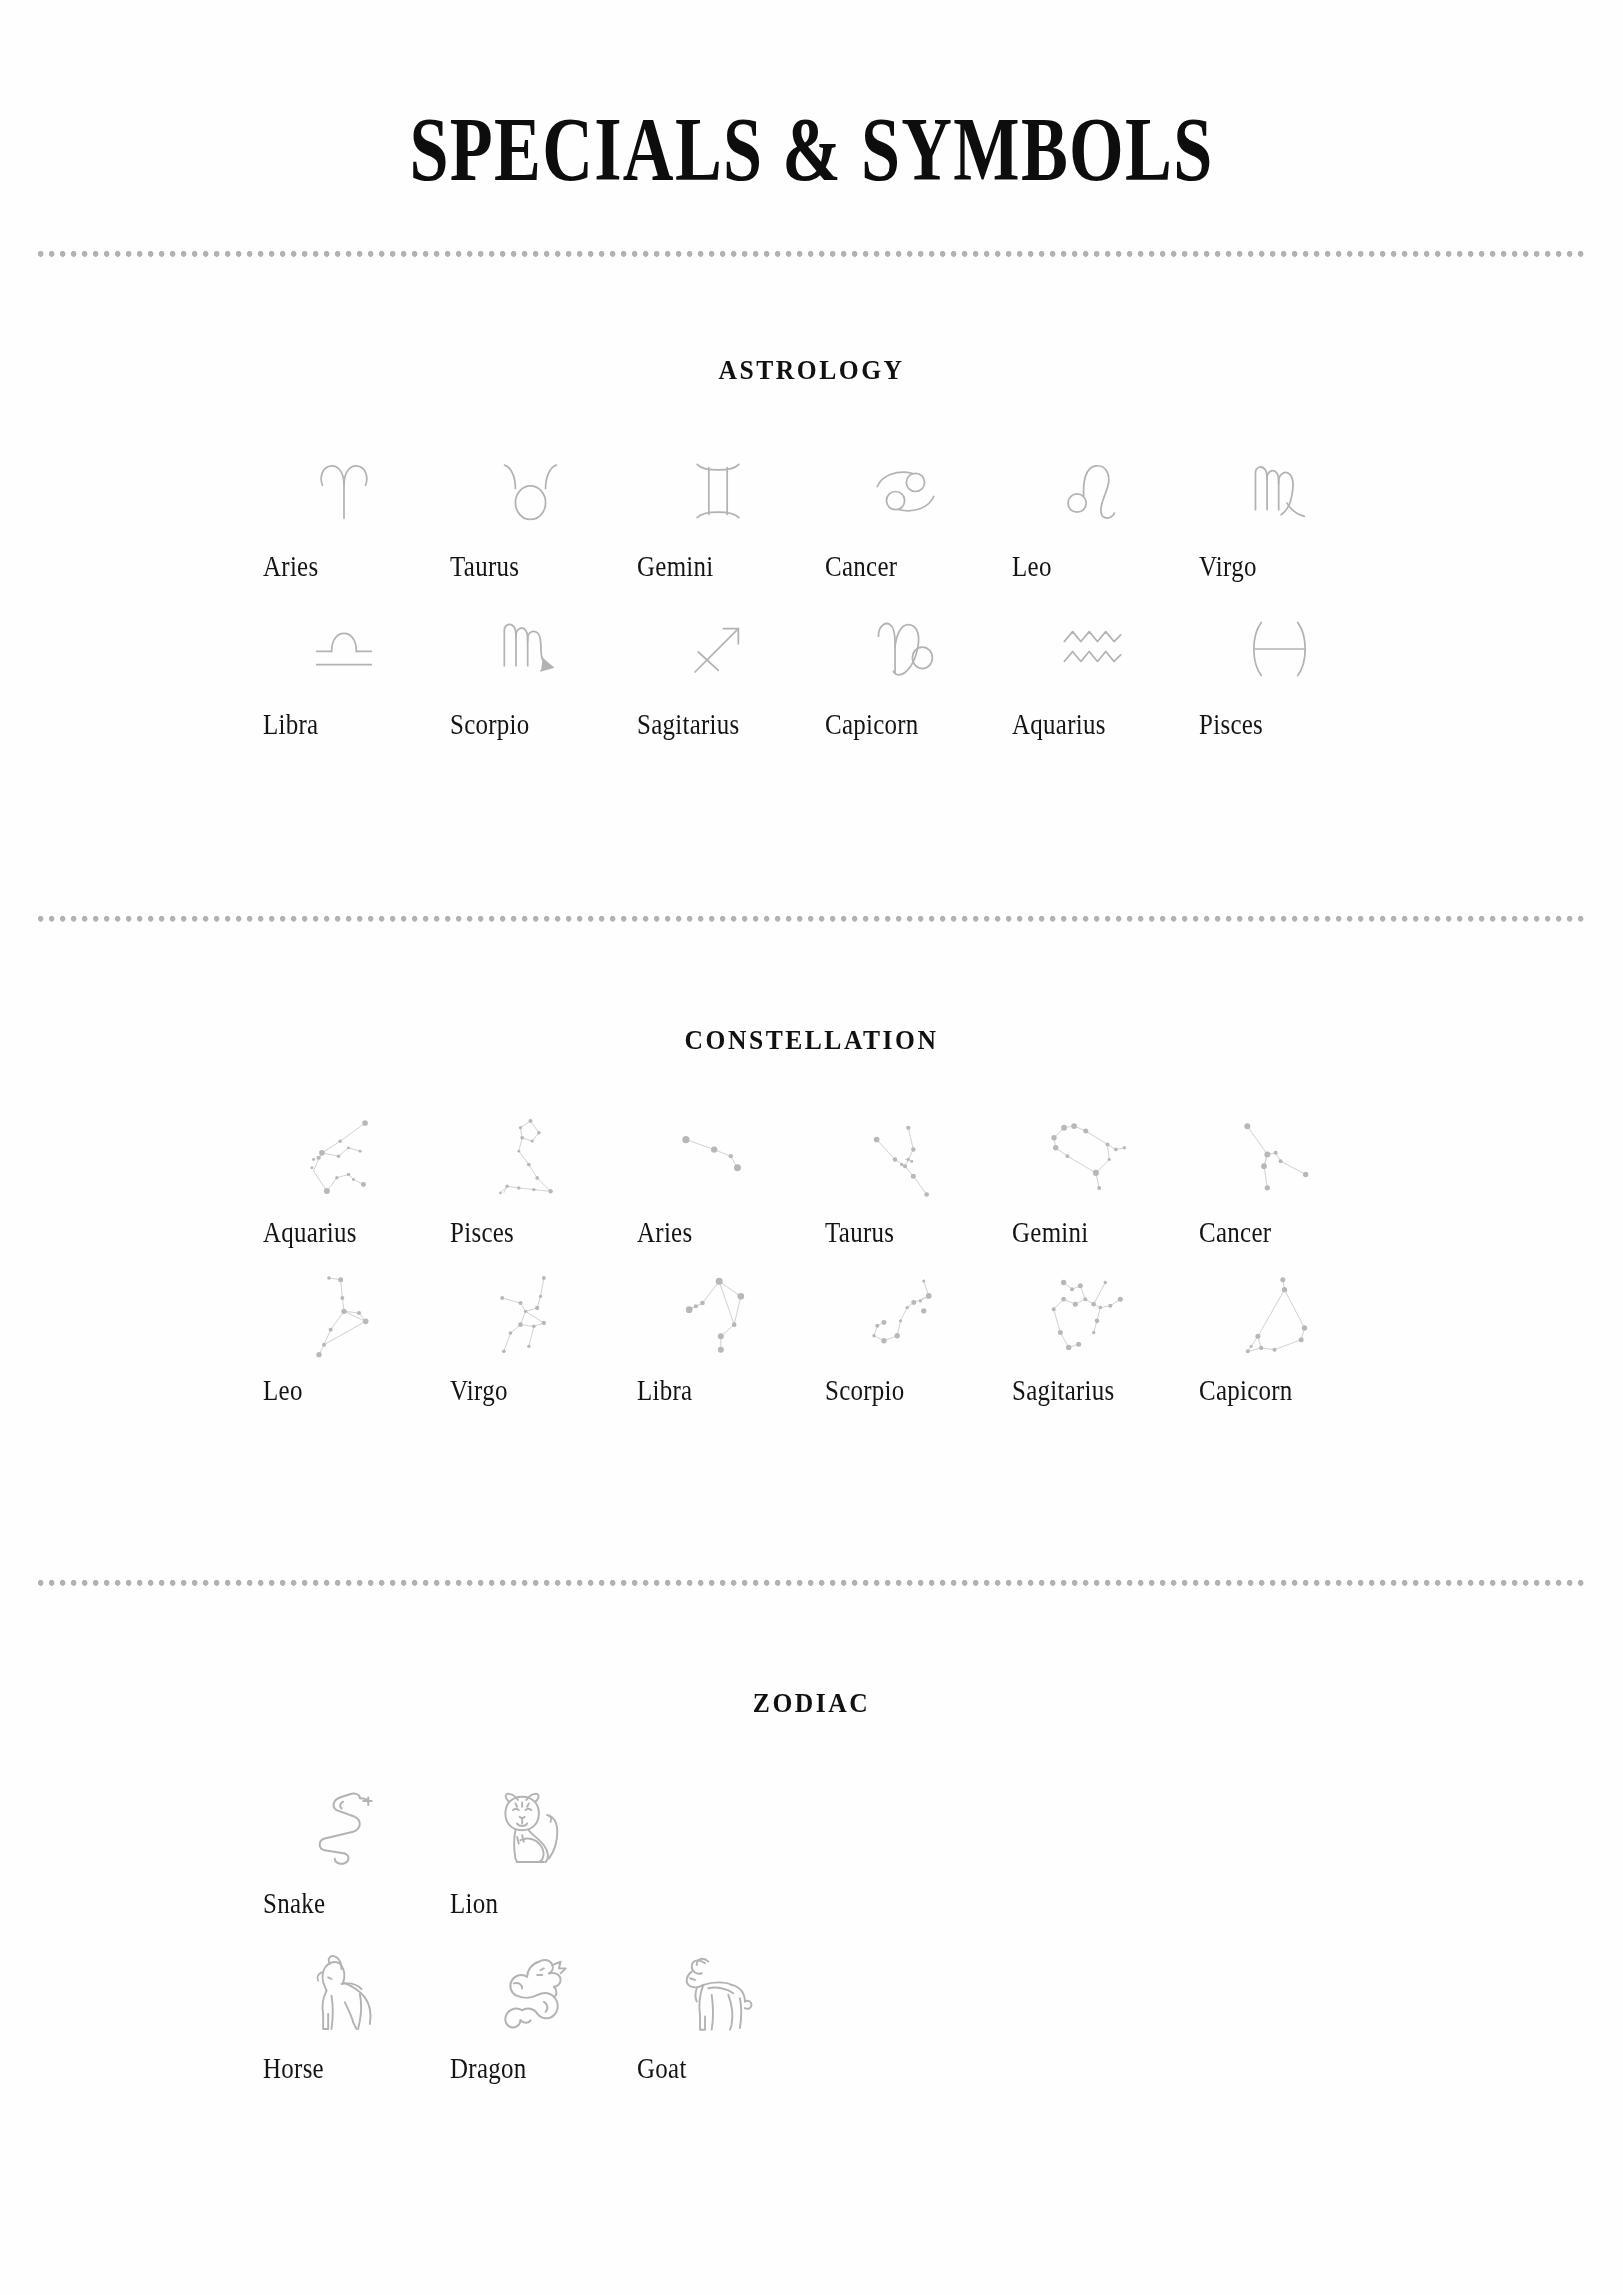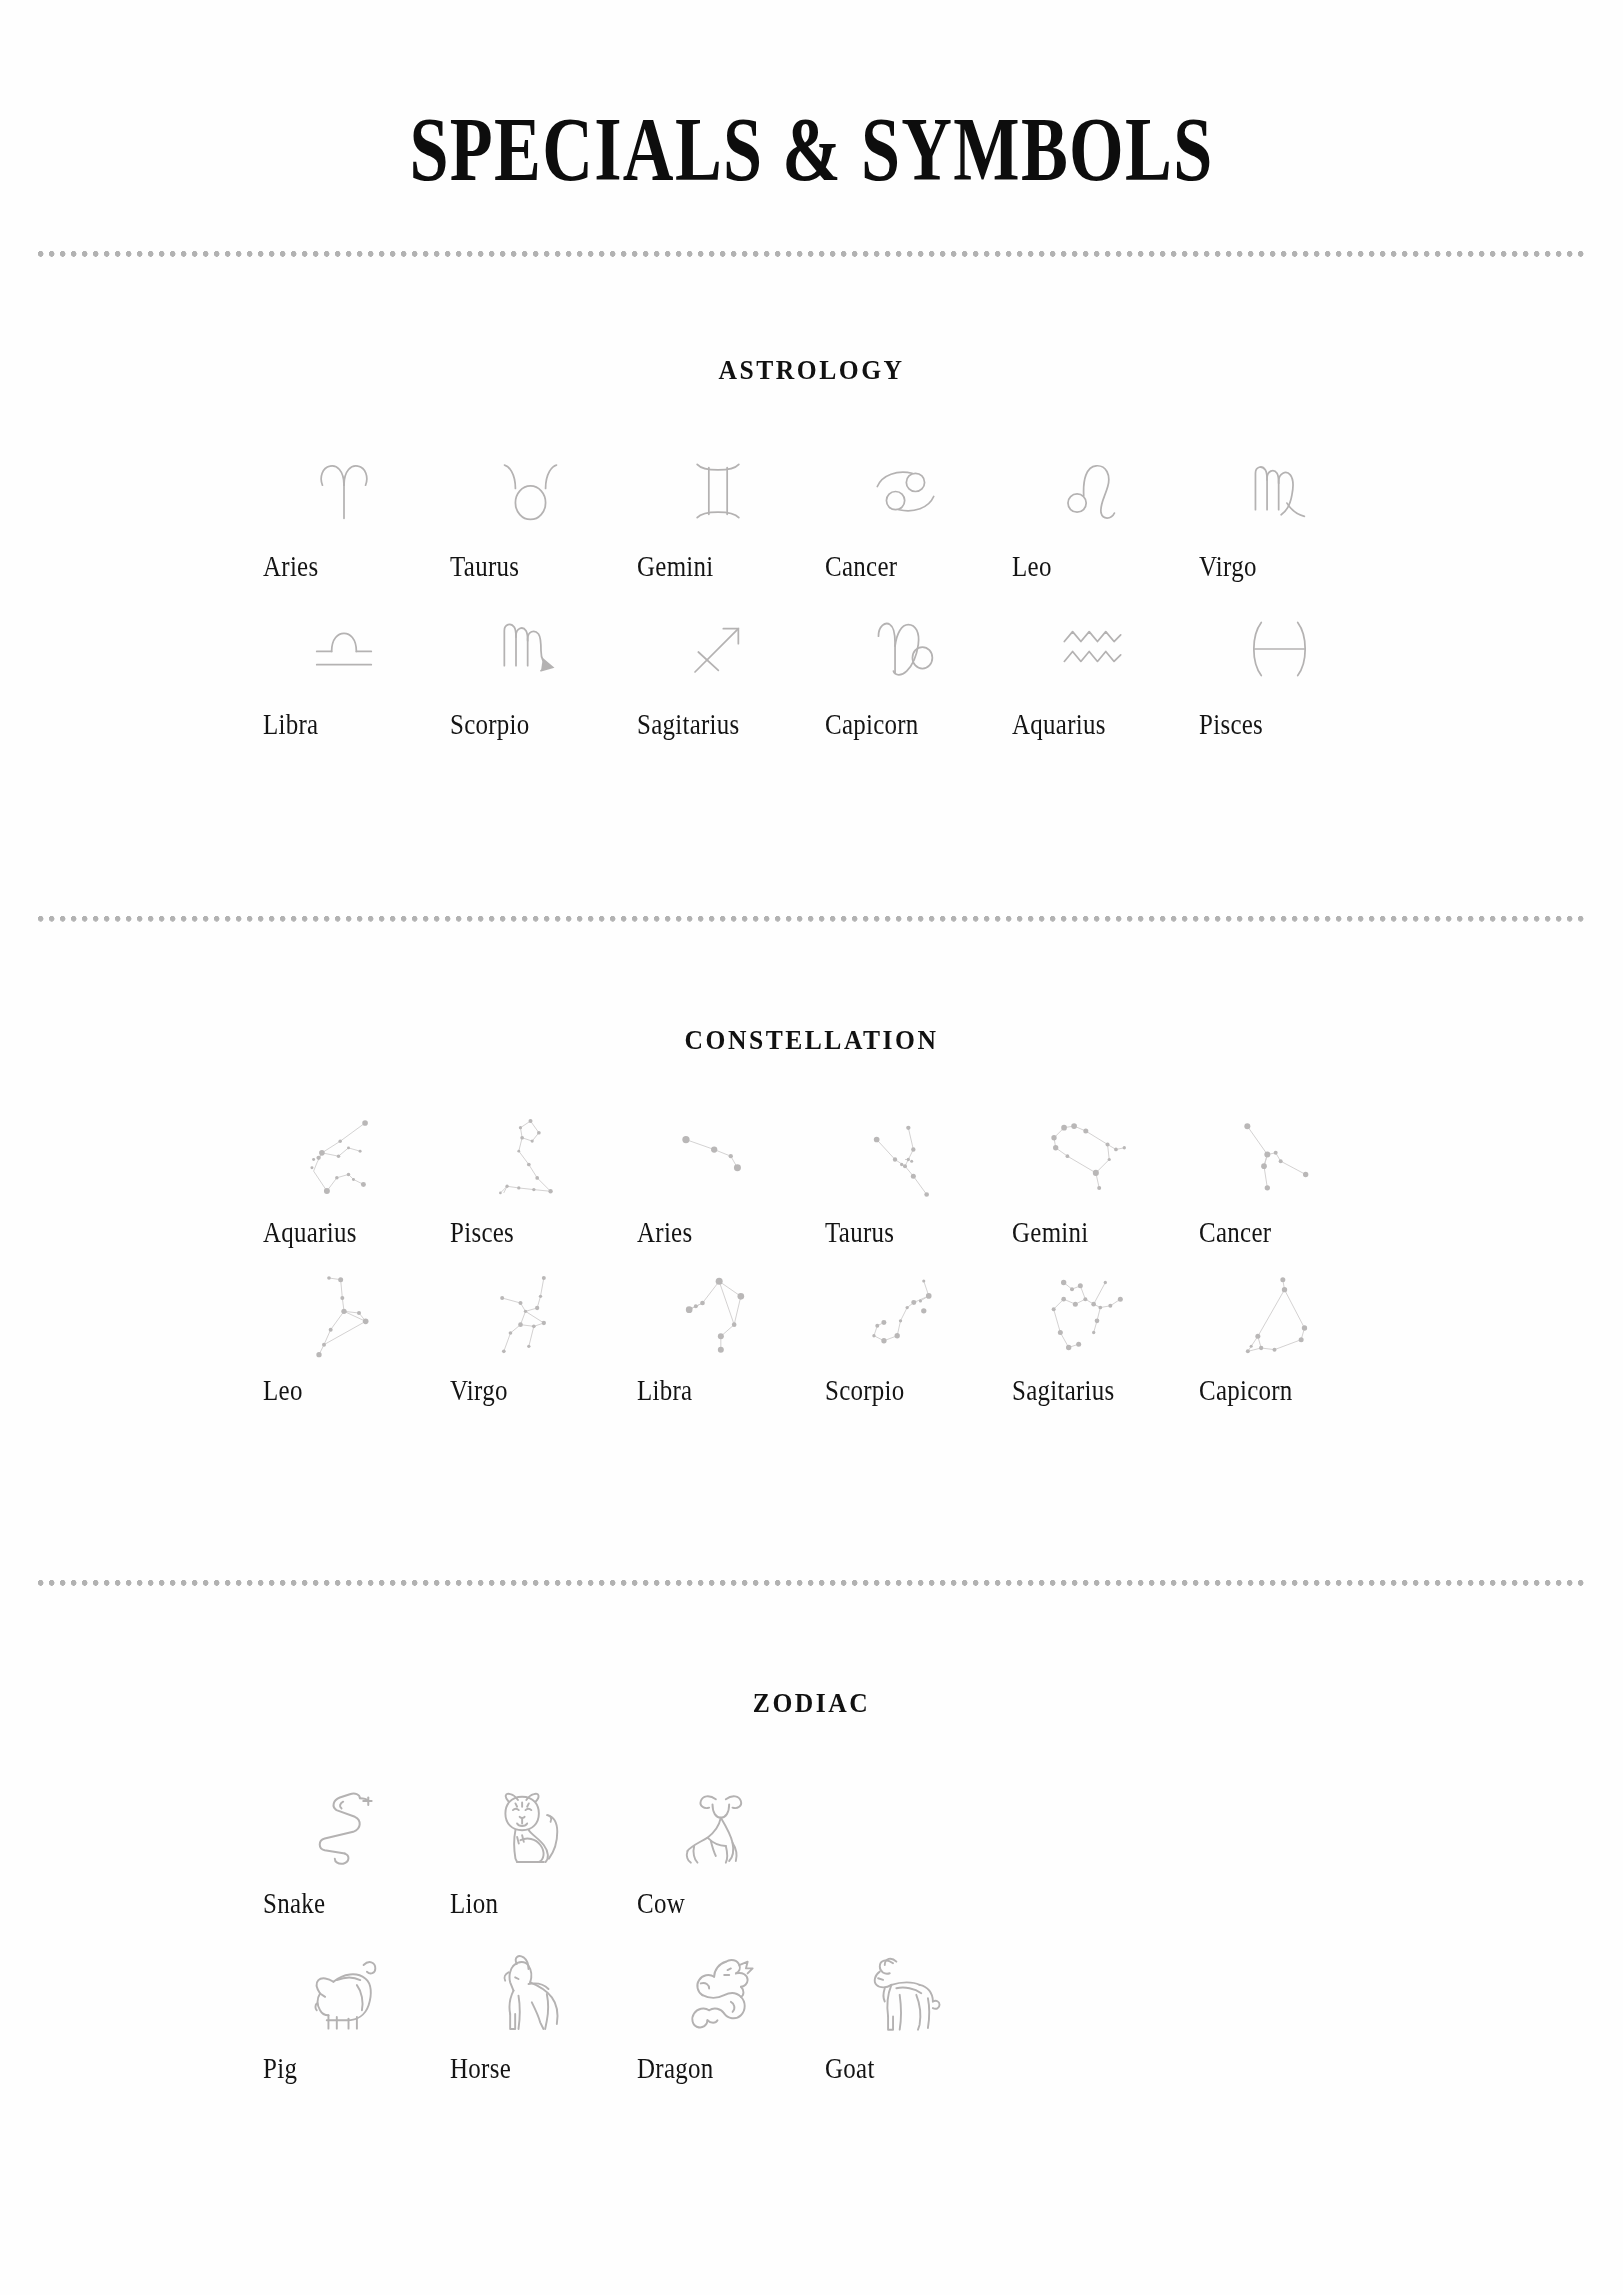--- a/index.html
+++ b/index.html
@@ -562,62 +562,25 @@
             <path d="M30 56 L32 64 M36 54 L38 62"></path>
             <path d="M66 30 C74 32 78 40 78 50 C78 62 74 74 68 82"></path>
             <path d="M66 30 C70 30 72 34 70 38"></path>
           </svg>
         </div>
         <div class="label">Lion</div>
       </div>
 
 
 
-      <div class="cell">
-        <div class="icon-wrap">
-          <svg width="77" height="75" viewBox="0 0 92 90" fill="none" stroke="#b4b2b2" stroke-width="2.3" stroke-linecap="round" stroke-linejoin="round">
-            <path d="M44 10 C36 4 28 6 26 12 C24 18 30 22 36 20"></path>
-            <path d="M56 10 C64 4 72 6 74 12 C76 18 70 22 64 20"></path>
-            <path d="M40 16 C40 26 44 32 50 32 C56 32 60 26 60 16"></path>
-            <path d="M50 32 C48 42 42 50 34 56 C24 62 14 66 10 72"></path>
-            <path d="M50 32 C56 42 62 52 64 62 C66 72 64 80 60 84"></path>
-            <path d="M10 72 C8 78 10 84 14 86"></path>
-            <path d="M18 66 C16 74 18 82 22 86"></path>
-            <path d="M34 56 C40 62 48 66 56 66"></path>
-            <path d="M56 66 C58 74 58 82 56 86"></path>
-            <path d="M64 62 C68 68 70 76 68 84"></path>
-            <path d="M38 60 C40 68 42 74 44 78"></path>
-          </svg>
-        </div>
-        <div class="label">Cow</div>
-      </div>
 
     </div>
 
     <div class="grid row2">
 
-      <div class="cell">
-        <div class="icon-wrap">
-          <svg width="77" height="77" viewBox="0 0 92 92" fill="none" stroke="#b4b2b2" stroke-width="2.3" stroke-linecap="round" stroke-linejoin="round">
-            <path d="M70 12 C76 6 84 8 84 16 C84 22 78 24 74 20"></path>
-            <path d="M18 46 C14 40 12 34 16 30 C20 26 28 28 34 32"></path>
-            <path d="M34 32 C46 22 62 20 72 28 C80 34 80 48 76 60 C72 72 62 78 50 78 H26"></path>
-            <path d="M18 46 C14 52 14 60 18 66 C20 70 24 72 28 72"></path>
-            <path d="M28 72 V88"></path>
-            <path d="M38 74 V88"></path>
-            <path d="M52 76 V88"></path>
-            <path d="M62 74 V88"></path>
-            <path d="M14 58 C12 60 12 64 14 66"></path>
-            <path d="M38 30 C48 26 58 26 66 30"></path>
-            <path d="M62 36 C68 44 70 56 68 66"></path>
-            <path d="M18 46 L24 50"></path>
-          </svg>
-        </div>
-        <div class="label">Pig</div>
-      </div>
 
       <div class="cell">
         <div class="icon-wrap">
           <svg width="72" height="80" viewBox="0 0 86 96" fill="none" stroke="#b4b2b2" stroke-width="2.3" stroke-linecap="round" stroke-linejoin="round">
             <path d="M26 12 C22 4 28 0 34 4 C38 7 40 12 40 18"></path>
             <path d="M22 14 C18 18 16 26 18 34 L22 44"></path>
             <path d="M22 14 C28 8 36 8 40 14 C44 20 44 28 42 34"></path>
             <path d="M16 22 C12 24 10 28 12 32"></path>
             <path d="M42 34 C52 38 62 44 68 52 C74 60 76 72 74 84"></path>
             <path d="M22 44 C18 52 16 62 18 72"></path>

